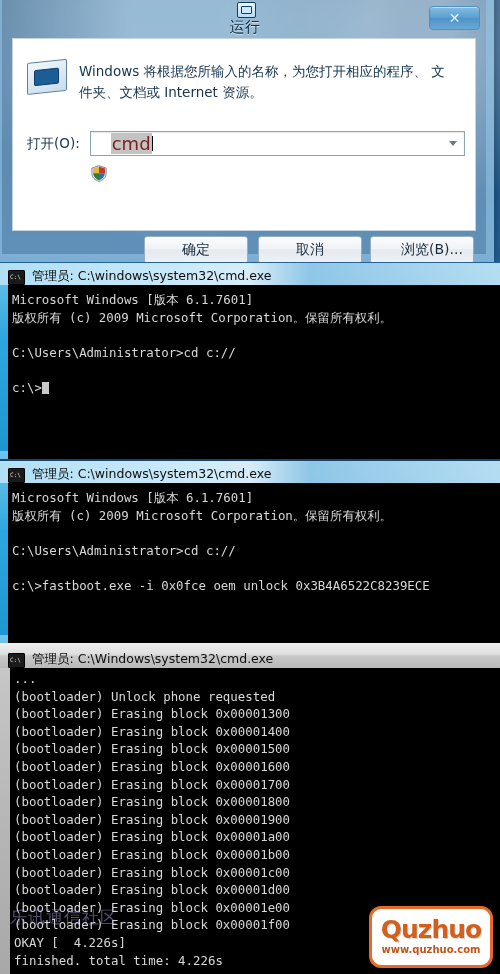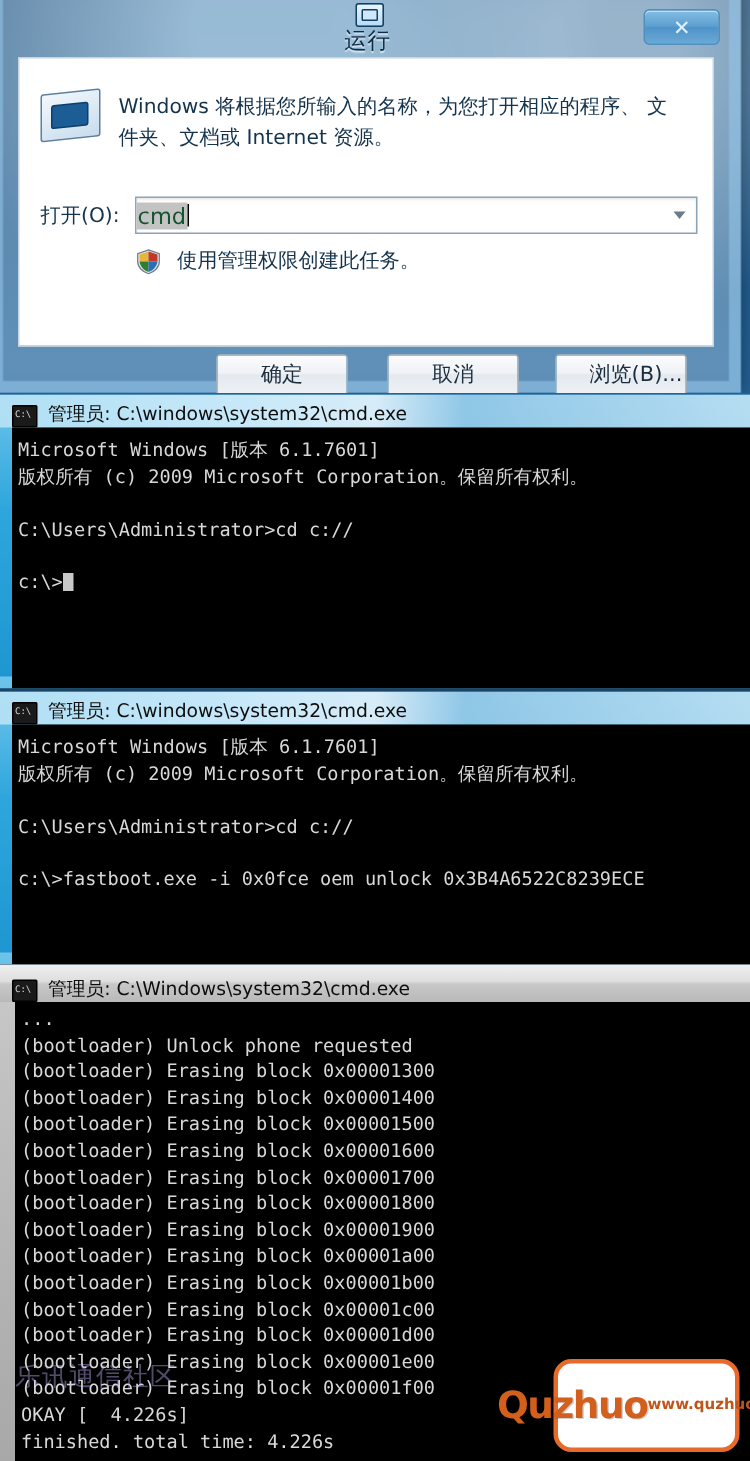--- a/index.html
+++ b/index.html
@@ -86,40 +86,40 @@
   .run-label{
     font-size:13.5px;color:#14334d;margin-right:10px;white-space:nowrap;
     font-family:"DejaVu Sans","Liberation Sans",sans-serif;
   }
   .run-combo{
     flex:1 1 auto;height:25px;border:1px solid #8ba4b6;background:#fff;
     display:flex;align-items:center;position:relative;box-sizing:border-box;
     box-shadow:inset 0 1px 2px rgba(0,0,0,.10);
   }
   .run-input{
-    font-size:15px;color:#14532d;background:#c3c3c3;margin-left:0;padding:0 1px;
+    font-size:18px;color:#7f1d1d;background:#c3c3c3;margin-left:20px;padding:0 1px;
     font-family:"DejaVu Sans","Liberation Sans",sans-serif;
   }
   .run-caret{width:1px;height:15px;background:#000;margin-left:0px;}
   .run-arrow{
     position:absolute;right:7px;top:9px;width:0;height:0;
     border-left:4.5px solid transparent;border-right:4.5px solid transparent;
     border-top:5px solid #6b7b88;
   }
   .run-uac{position:absolute;left:78px;top:126px;display:flex;align-items:center;gap:11px;}
   .shield{width:16px;height:17px;position:relative;flex:0 0 auto;}
   .shield svg{display:block;}
   .run-uac-text{
     font-size:13.5px;color:#14334d;
     font-family:"DejaVu Sans","Liberation Sans",sans-serif;
   }
 
   .run-btnbar{position:absolute;left:12px;top:236px;width:464px;height:26px;}
   .run-btn{
-    position:absolute;top:0;height:28px;width:88px;
+    position:absolute;top:0;height:28px;width:104px;
     border:1px solid #9aadbd;border-radius:3px;
     background:linear-gradient(180deg,#fbfcfd 0%,#eff2f6 45%,#e4e9ef 50%,#eef2f6 100%);
     color:#1a2c3d;font-size:14px;
     display:flex;align-items:center;justify-content:center;
     font-family:"DejaVu Sans","Liberation Sans",sans-serif;
     box-sizing:border-box;
   }
   .run-btn.ok{left:132px;}
   .run-btn.cancel{left:246px;}
   .run-btn.browse{left:358px;padding-left:20px;}
@@ -202,21 +202,21 @@
   .wm-lexun .en{
     position:absolute;left:0px;top:20px;font-size:27px;color:#8d8d8d;
     font-family:"DejaVu Serif","Liberation Serif",serif;font-style:italic;letter-spacing:-1px;
   }
   .wm-logo{
     position:absolute;left:369px;top:906px;width:124px;height:62px;
     border:3px solid #e86a2a;border-radius:12px;
     background:#ffffff;
     box-shadow:0 0 6px rgba(0,0,0,.35);
     box-sizing:border-box;
-    display:flex;flex-direction:row;align-items:center;justify-content:center;
+    display:flex;flex-direction:column;align-items:center;justify-content:center;
   }
   .wm-logo .big{
     font-size:25px;font-weight:bold;color:#d2601c;letter-spacing:-1px;line-height:26px;
     font-family:"DejaVu Sans","Liberation Sans",sans-serif;
     text-shadow:1px 1px 0 rgba(0,0,0,.18);
   }
   .wm-logo .small{
     font-size:10px;color:#c0551a;font-weight:bold;line-height:14px;
     font-family:"DejaVu Sans","Liberation Sans",sans-serif;
   }
@@ -260,21 +260,20 @@
       <div class="run-uac">
         <span class="shield">
           <svg width="16" height="17" viewBox="0 0 16 17">
             <path d="M8 0.6 L15.2 3.1 V8.4 C15.2 12.4 11.8 15.3 8 16.5 C4.2 15.3 0.8 12.4 0.8 8.4 V3.1 Z" fill="#dfe6ec" stroke="#6d7b88" stroke-width="0.8"></path>
             <path d="M8 1.6 L8 8.3 L2 8.3 V3.6 Z" fill="#e8b63c"></path>
             <path d="M8 1.6 L14 3.6 V8.3 H8 Z" fill="#c0392b"></path>
             <path d="M2 8.3 H8 V15.3 C5 14.3 2.6 11.8 2 8.3 Z" fill="#2f7d32"></path>
             <path d="M8 8.3 H14 C13.4 11.8 11 14.3 8 15.3 Z" fill="#2a6fb5"></path>
           </svg>
         </span>
-        <span class="run-uac-text">使用管理权限创建此任务。</span>
       </div>
     </div>
 
     <div class="run-btnbar">
       <div class="run-btn ok">确定</div>
       <div class="run-btn cancel">取消</div>
       <div class="run-btn browse">浏览(B)...</div>
     </div>
   </div>
 

